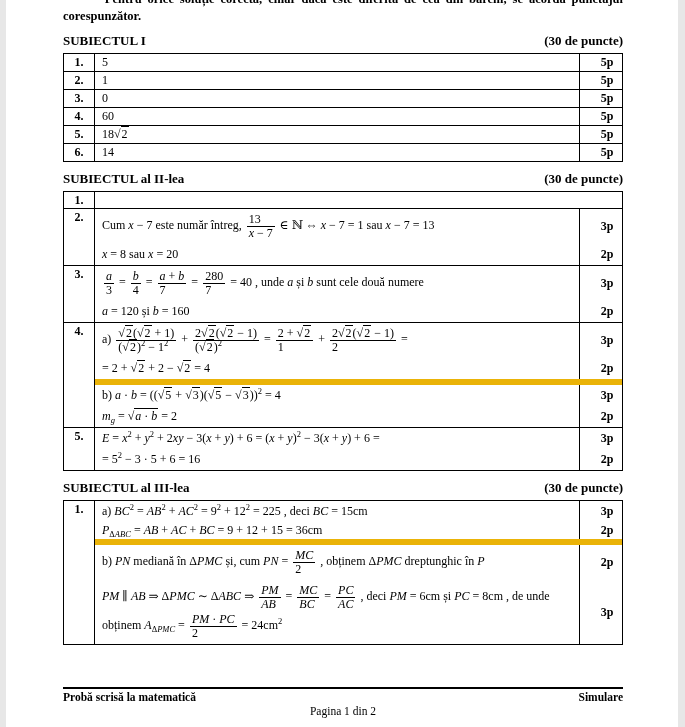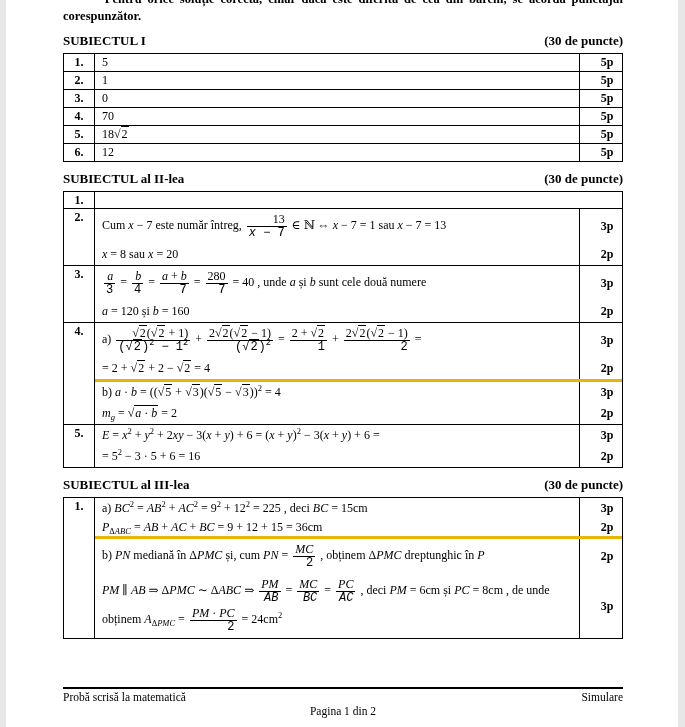--- a/index.html
+++ b/index.html
@@ -15,40 +15,40 @@
   
   .sec-header { display:flex; justify-content:space-between; font-weight:bold; font-size:13px; margin:9px 0 4px 0; }
 
   
   .rubric-table { width:560px; border:1px solid #000; margin-bottom:2px; }
   .item-row { display:flex; }
   .item-row + .item-row { border-top:1px solid #000; }
   .num-cell { flex:0 0 31px; border-right:1px solid #000; text-align:center; font-weight:bold; font-size:12px; padding-top:1px; }
   .sections { flex:1 1 auto; min-width:0; display:flex; flex-direction:column; }
   .section { display:flex; flex-direction:column; flex:1 1 auto; }
-  .section.sec-sep { border-top:3px solid #eab308; }
+  .section.sec-sep { border-top:6px solid #eab308; }
   .line { display:flex; flex:1 1 auto; align-items:stretch; }
   .a-content { flex:1 1 auto; min-width:0; font-size:12px; line-height:15px; padding:1px 6px 1px 7px; display:flex; align-items:center; flex-wrap:wrap; }
   .a-content > span.wrap { display:inline; }
   .pts { flex:0 0 43px; border-left:1px solid #000; display:flex; align-items:center; justify-content:center; font-weight:bold; font-size:12px;padding-left:12px; }
   .pad-line .a-content { padding-top:3px; padding-bottom:3px; }
 
   
   i { font-style:italic; }
   sup { font-size:8.5px; vertical-align:5px; line-height:0; }
   sub { font-size:8.5px; vertical-align:-3px; line-height:0; }
-  .fr { display:inline-block; vertical-align:middle; text-align:right; margin:1px 2px; line-height:13px; }
+  .fr { display:inline-block; vertical-align:middle; text-align:left; margin:1px 2px; line-height:13px; }
   .fr .nu { display:block; border-bottom:1px solid #000; padding:0 2px; }
-  .fr .de { display:block; padding:0 2px;font-family:Liberation Mono, monospace; }
+  .fr .de { display:block; padding:0 2px; }
   .sq { white-space:nowrap; }
   .sq .rd { border-top:1px solid #000; padding:0 1px; }
 
   
   .footer { position:absolute; left:57px; top:687px; width:560px; border-top:2px solid #000; font-size:11.5px; line-height:13px; padding-top:2px; }
-  .footer-row1 { display:flex; justify-content:space-between; }
+  .footer-row1 { display:flex; justify-content:space-between;font-weight:bold; }
   .footer-page { text-align:center; margin-top:1px; }
 </style>
 </head>
 <body>
 
 <div class="page">
   <div class="content">
     <p class="note"><span class="bullet">•</span><span>Pentru orice soluție corectă, chiar dacă este diferită de cea din barem, se acordă punctajul corespunzător.</span></p>
     <div id="subjects">
         <div class="sec-header">
@@ -94,21 +94,21 @@
                 </div>
               </div>
             </div>
           </div>
           <div class="item-row">
             <div class="num-cell">4.</div>
             <div class="sections">
               <div class="section">
                 <div class="line">
                   <div class="a-content">
-                    <span class="wrap">70</span>
+                    <span class="wrap">60</span>
                   </div>
                   <div class="pts">5p</div>
                 </div>
               </div>
             </div>
           </div>
           <div class="item-row">
             <div class="num-cell">5.</div>
             <div class="sections">
               <div class="section">
@@ -120,21 +120,21 @@
                 </div>
               </div>
             </div>
           </div>
           <div class="item-row">
             <div class="num-cell">6.</div>
             <div class="sections">
               <div class="section">
                 <div class="line">
                   <div class="a-content">
-                    <span class="wrap">12</span>
+                    <span class="wrap">14</span>
                   </div>
                   <div class="pts">5p</div>
                 </div>
               </div>
             </div>
           </div>
         </div>
         <div class="sec-header">
           <div>SUBIECTUL al II-lea</div>
           <div>(30 de puncte)</div>

